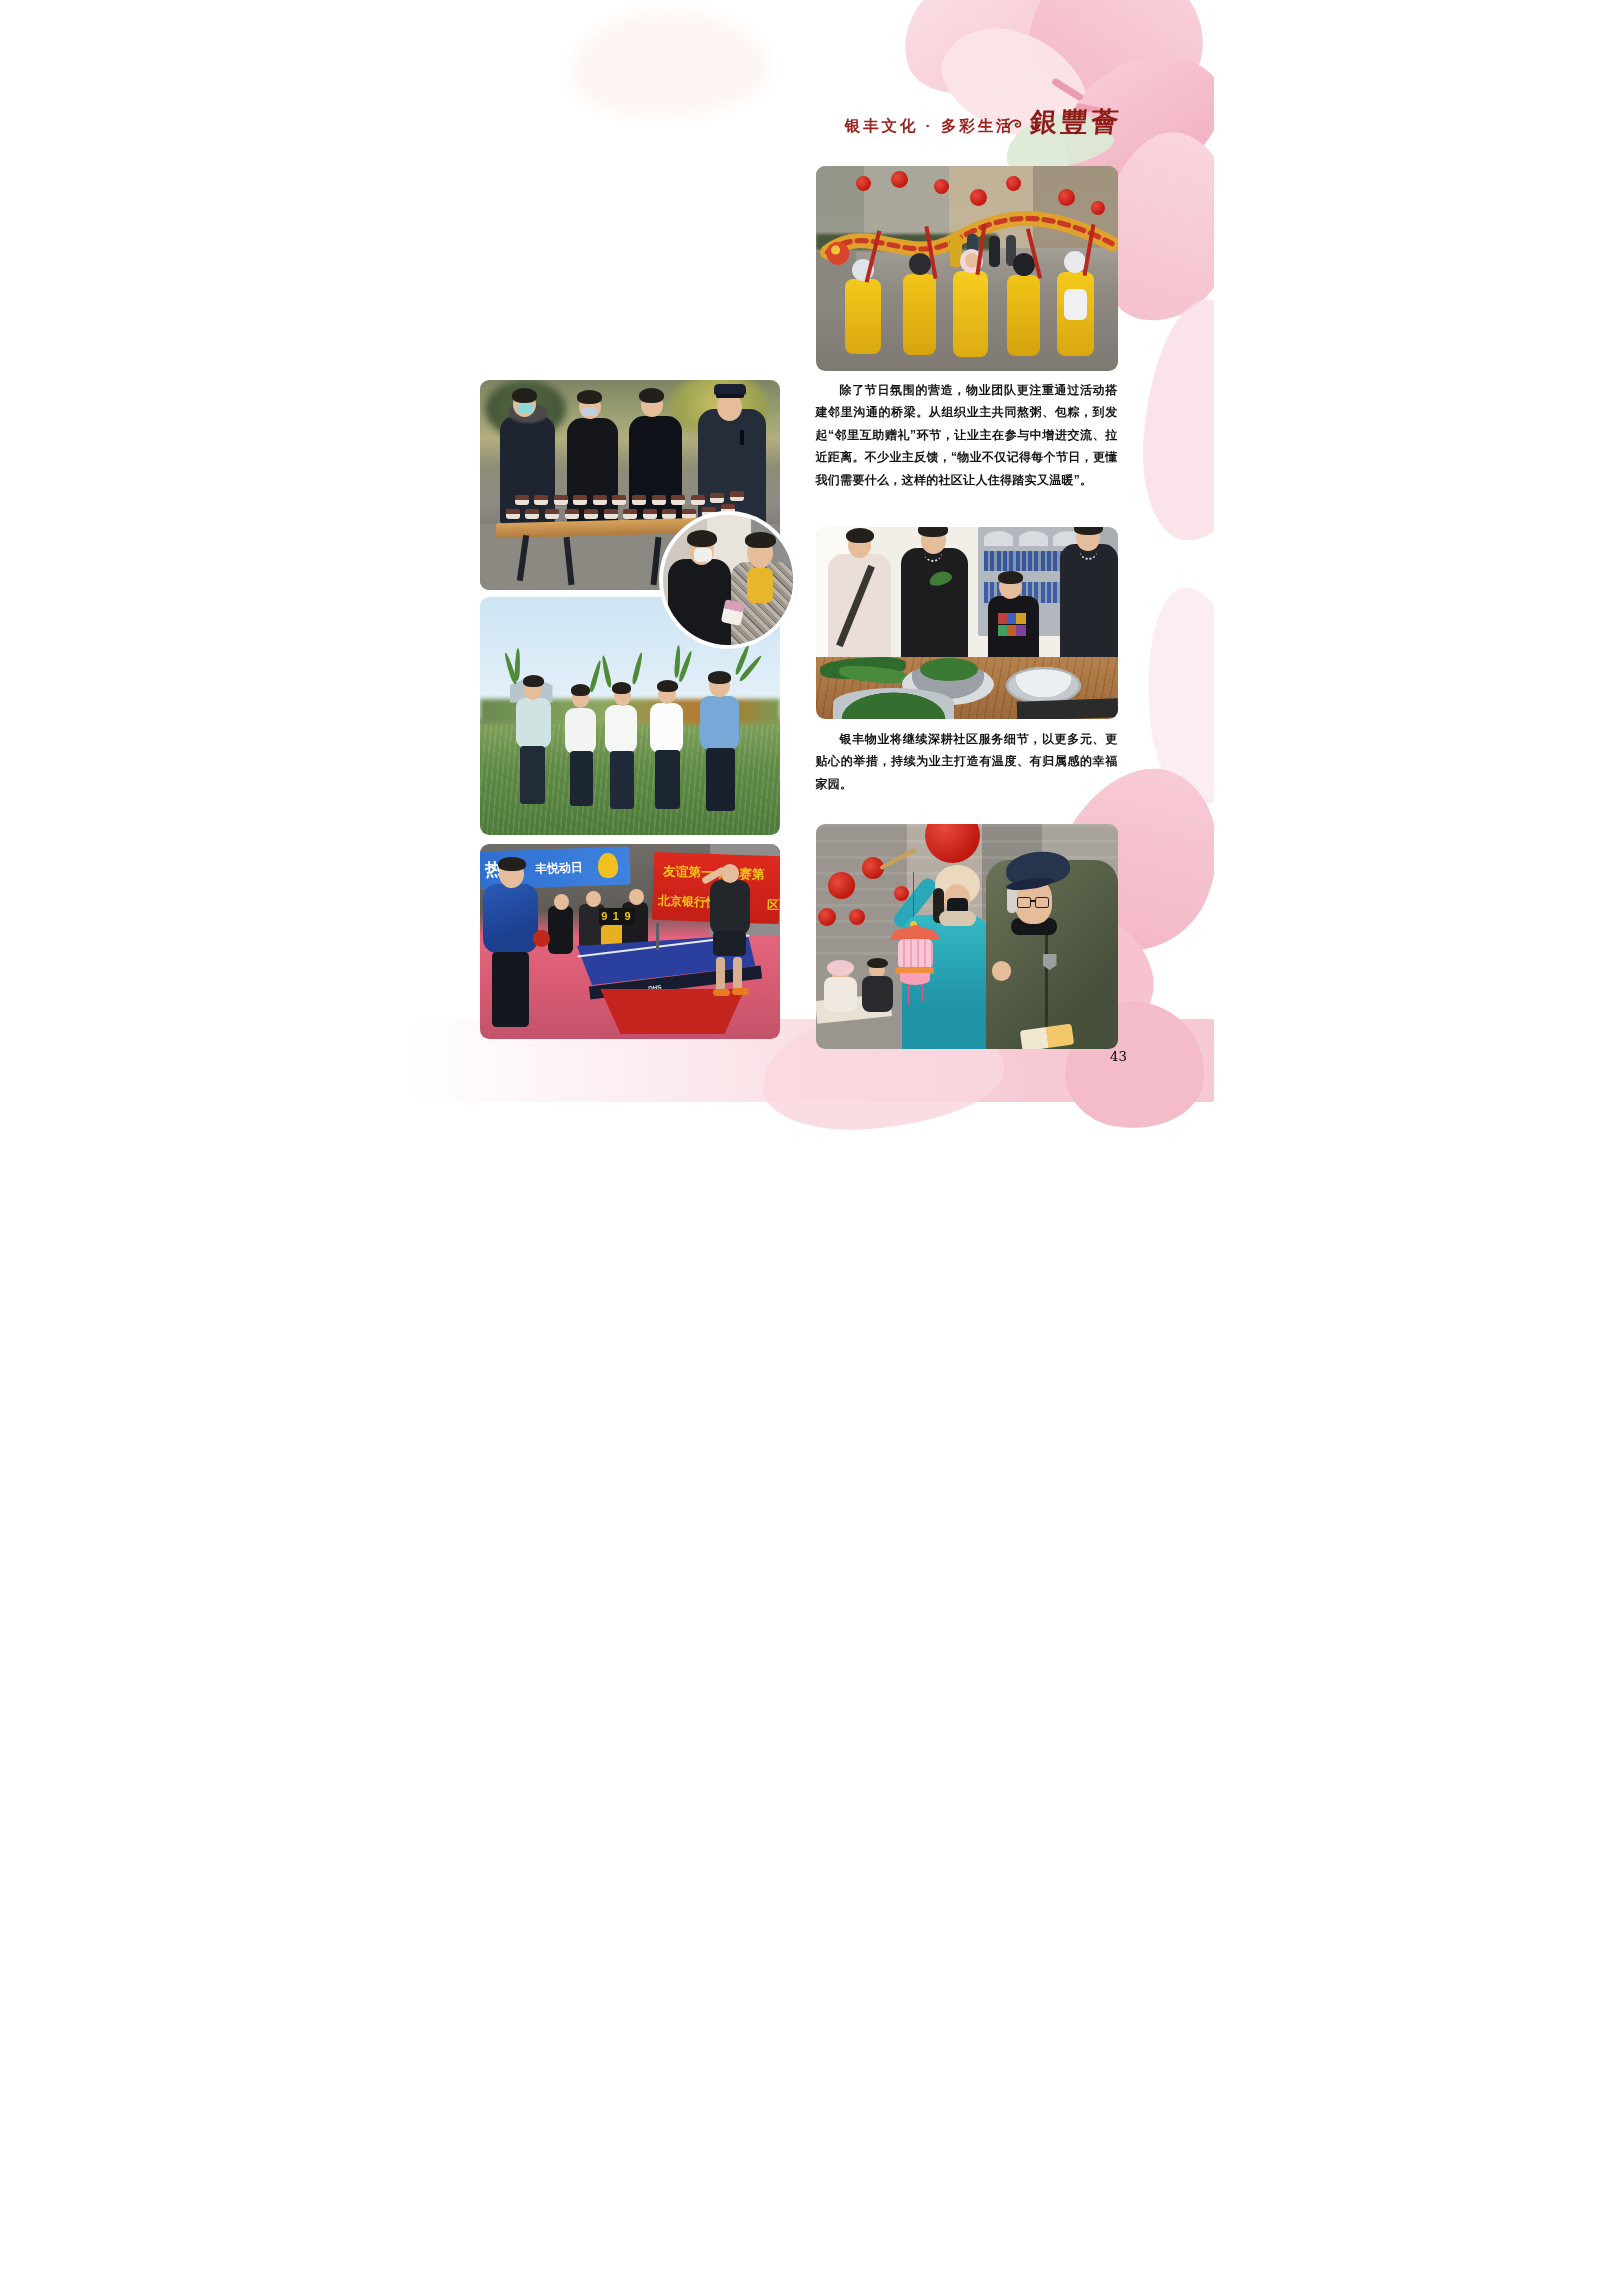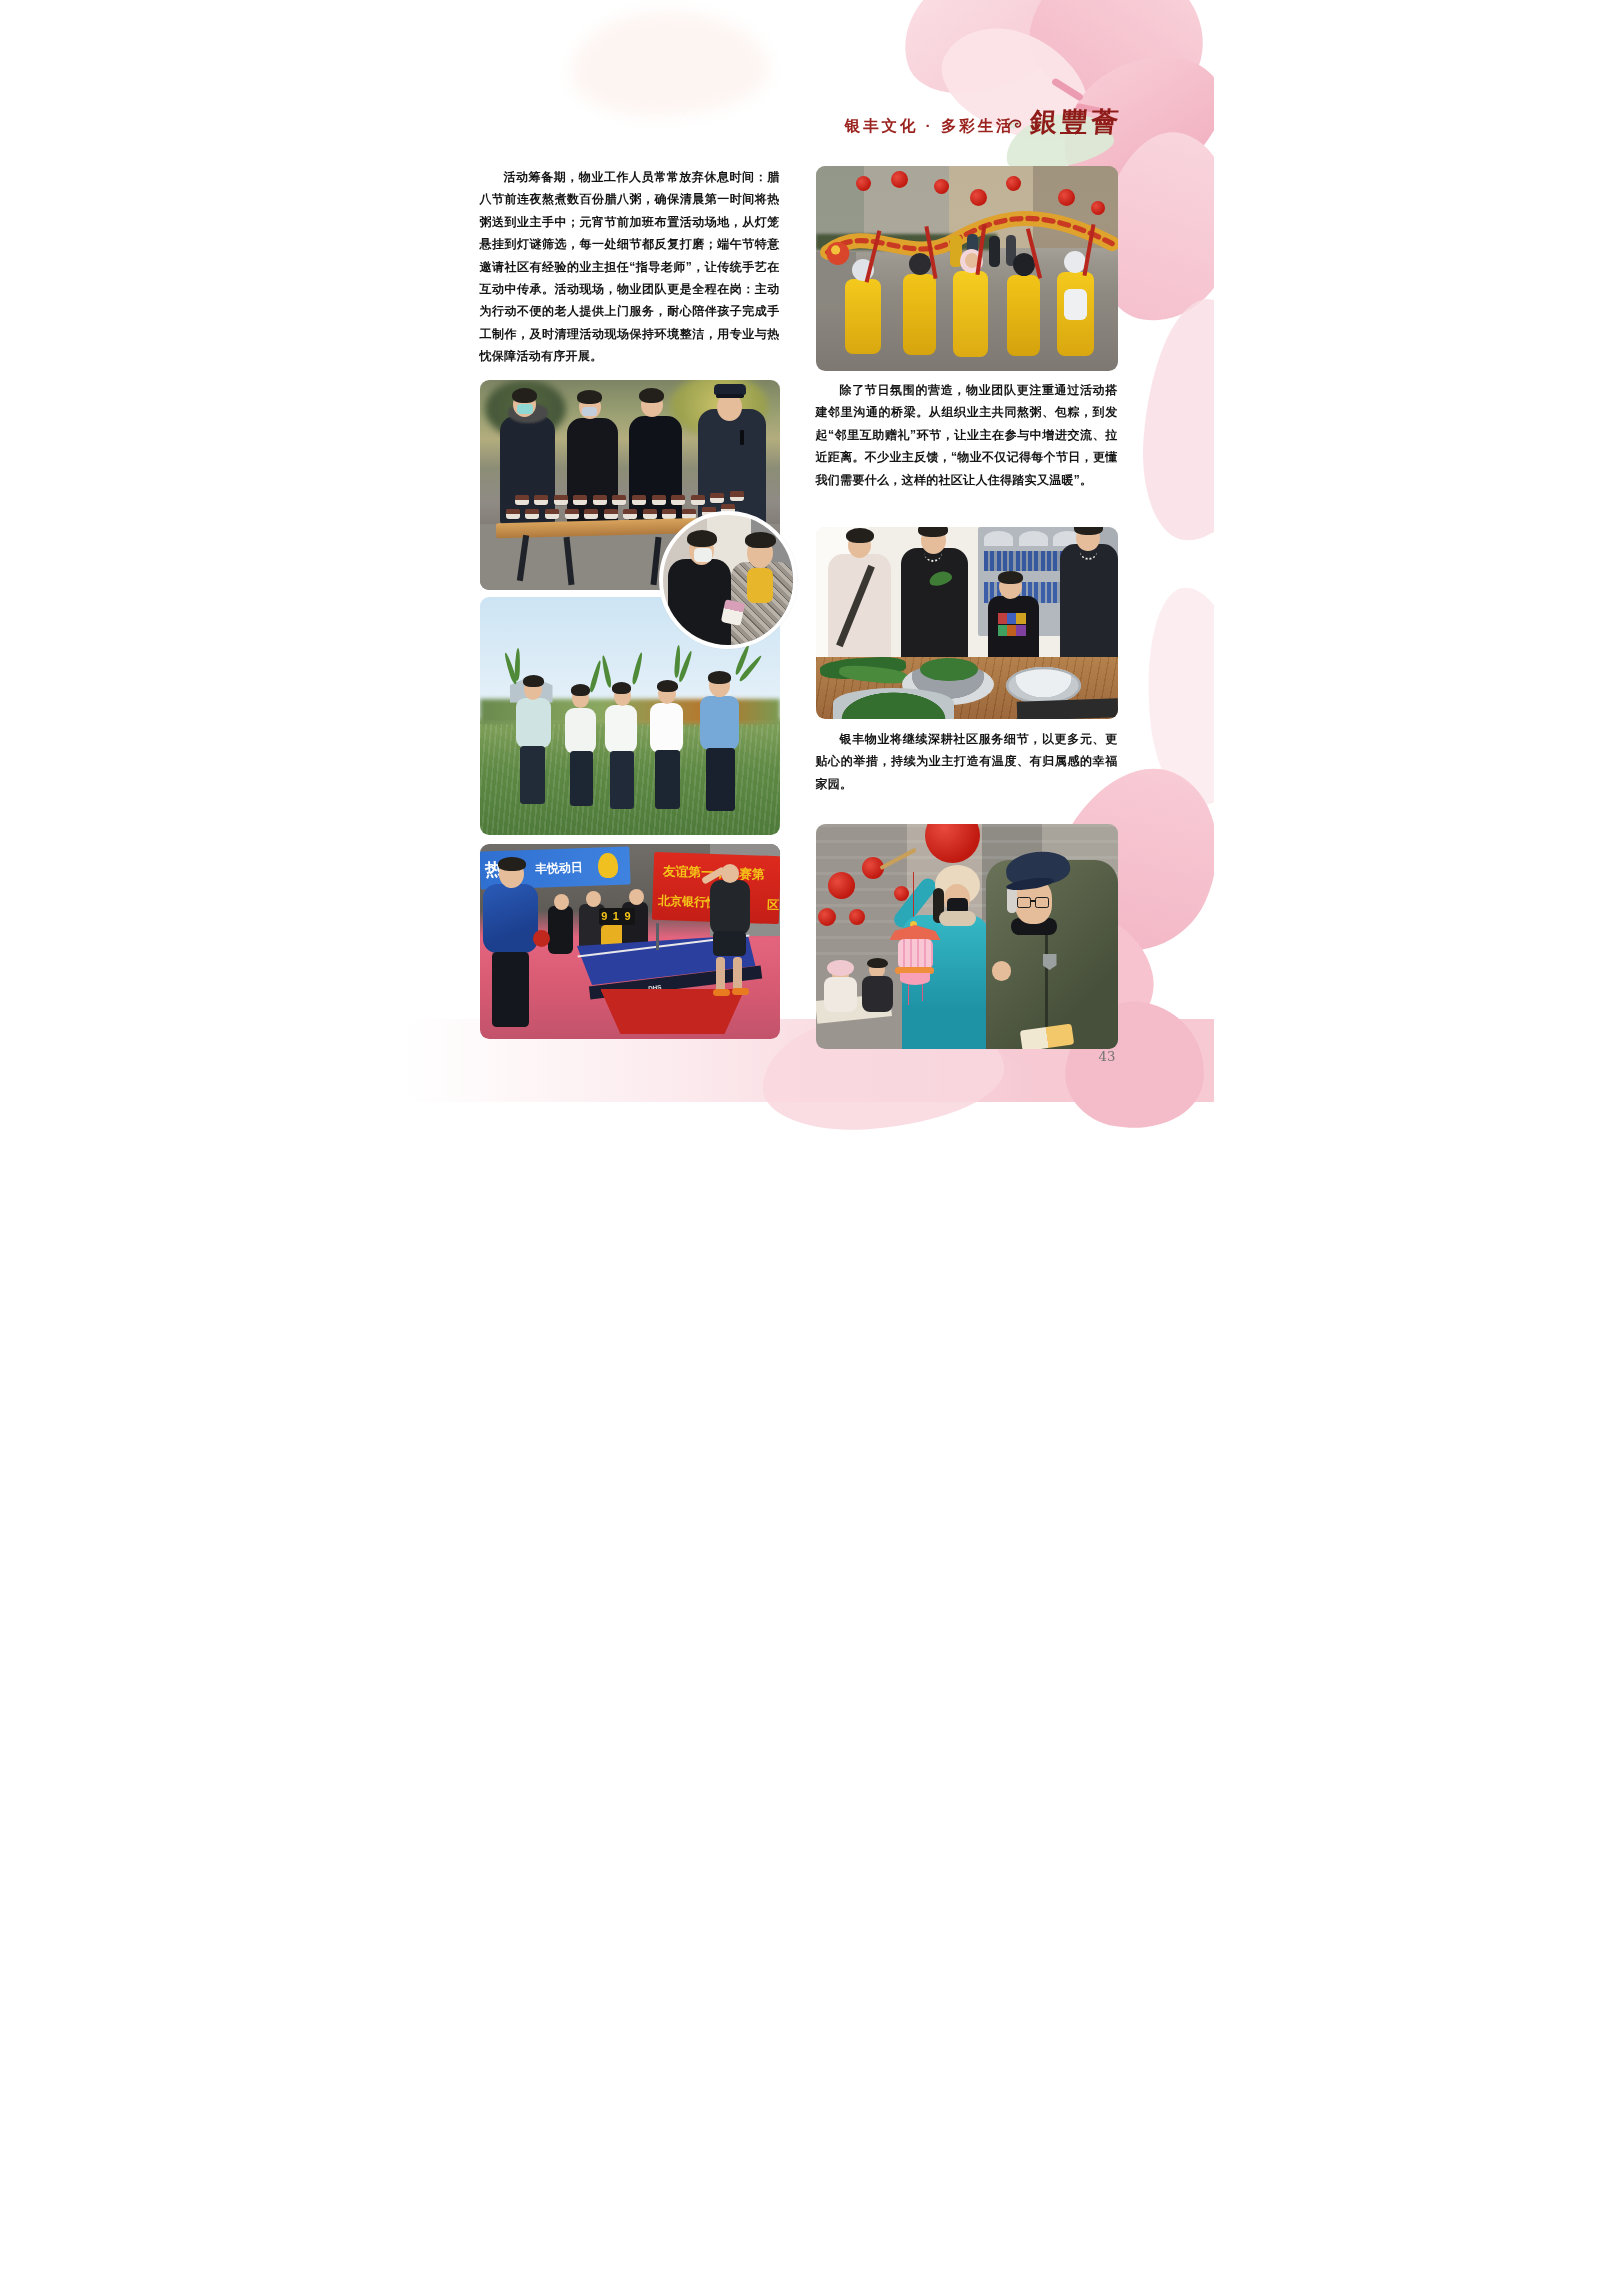--- a/index.html
+++ b/index.html
@@ -23,22 +23,22 @@
   .fig{position:absolute;}
   .head{position:absolute;border-radius:50%;background:#e6bd9a;}
   .hair{position:absolute;border-radius:50% 50% 40% 40%;background:#23201c;}
   .cup{position:absolute;width:14px;height:10.4px;border-radius:1.7px 1.7px 2.9px 2.9px;
        background:linear-gradient(180deg,#6e3c2e 0 55%,#e8e2d8 55%);box-shadow:0 0.6px 0.6px rgba(0,0,0,.25);}
   .pom{position:absolute;border-radius:50%;background:radial-gradient(circle at 35% 35%,#e84a3c,#c01910 70%);}
   .branch{position:absolute;width:5.2px;height:33px;border-radius:50% 50% 50% 50%/70% 70% 30% 30%;
        background:#4f8a38;}
   .circle-inset{position:absolute;border-radius:50%;overflow:hidden;border:4px solid #ffffff;
        box-shadow:0 0 0 0.6px rgba(0,0,0,.05);}
-  .pagenum{position:absolute;left:694px;top:1049px;width:40px;
-       font-family:"DejaVu Serif",serif;font-size:13.2px;color:#737373;}
+  .pagenum{position:absolute;left:694px;top:1049px;width:40px;text-align:center;
+       font-family:"DejaVu Serif",serif;font-size:13.2px;color:#000000;}
   .banner-txt{position:absolute;color:#f5c518;font-weight:700;white-space:nowrap;}
 </style>
 </head>
 <body>
 
 <div class="page">
 
   <div class="petal" style="left:167px;top:11.5px;width:196px;height:104px;background:#fdf4f0;filter:blur(8px);opacity:.9;"></div>
 
   <div class="petal" style="left:495px;top:-35px;width:184px;height:121px;transform:rotate(-18deg);background:linear-gradient(160deg,#fbe0e5,#f6c8d2);"></div>
@@ -62,21 +62,20 @@
 
   <div class="section-label">银丰文化 · 多彩生活</div>
   <span class="abs" style="left:600px;top:115px;width:17.3px;height:17.3px;">
     <svg width="17.3" height="17.3" viewBox="0 0 24 24">
       <ellipse cx="13" cy="13" rx="9" ry="6" fill="#dfe9d8" opacity=".8"></ellipse>
       <path d="M4 17c2-7 8-11 14-9 4 1.4 4.6 6.4 1.6 8.2-2.2 1.3-5-.2-5-2.4 0-1.7 1.8-2.6 3-1.7" fill="none" stroke="#8e1b17" stroke-width="2.1" stroke-linecap="round"></path>
     </svg>
   </span>
   <div class="masthead">銀豐薈</div>
 
-  <div class="para" style="left:75px;top:166px;width:300px;height:204px;">活动筹备期，物业工作人员常常放弃休息时间：腊八节前连夜熬煮数百份腊八粥，确保清晨第一时间将热粥送到业主手中；元宵节前加班布置活动场地，从灯笼悬挂到灯谜筛选，每一处细节都反复打磨；端午节特意邀请社区有经验的业主担任“指导老师”，让传统手艺在互动中传承。活动现场，物业团队更是全程在岗：主动为行动不便的老人提供上门服务，耐心陪伴孩子完成手工制作，及时清理活动现场保持环境整洁，用专业与热忱保障活动有序开展。</div>
   <div class="para" style="left:411px;top:728px;width:302px;height:70px;">银丰物业将继续深耕社区服务细节，以更多元、更贴心的举措，持续为业主打造有温度、有归属感的幸福家园。</div>
   <div class="para" style="left:411px;top:379px;width:302px;height:138px;">除了节日氛围的营造，物业团队更注重通过活动搭建邻里沟通的桥梁。从组织业主共同熬粥、包粽，到发起“邻里互助赠礼”环节，让业主在参与中增进交流、拉近距离。不少业主反馈，“物业不仅记得每个节日，更懂我们需要什么，这样的社区让人住得踏实又温暖”。</div>
 
   <div class="photo" style="left:411px;top:166px;width:302px;height:205px;background:linear-gradient(180deg,#aaa69e 0%,#b6b2a9 28%,#9b968e 46%,#8e8981 62%,#7d7871 100%);">
     <div class="abs" style="left:0;top:0;width:100%;height:40%;background:linear-gradient(90deg,#8f9486 0 16%,#a9a699 16% 44%,#c3b496 44% 72%,#9f9078 72% 100%);opacity:.85;"></div>
     <div class="abs" style="left:0;top:68px;width:60%;height:16px;background:#49573a;filter:blur(1.7px);"></div>
     <div class="abs" style="left:0;top:86px;width:40px;height:52px;background:#8a8680;"></div>
     <div class="pom" style="left:40px;top:10.4px;width:15px;height:15px;"></div>
     <div class="pom" style="left:75px;top:4.6px;width:17.3px;height:17.3px;"></div>
     <div class="pom" style="left:118px;top:12.7px;width:15px;height:15px;"></div>

